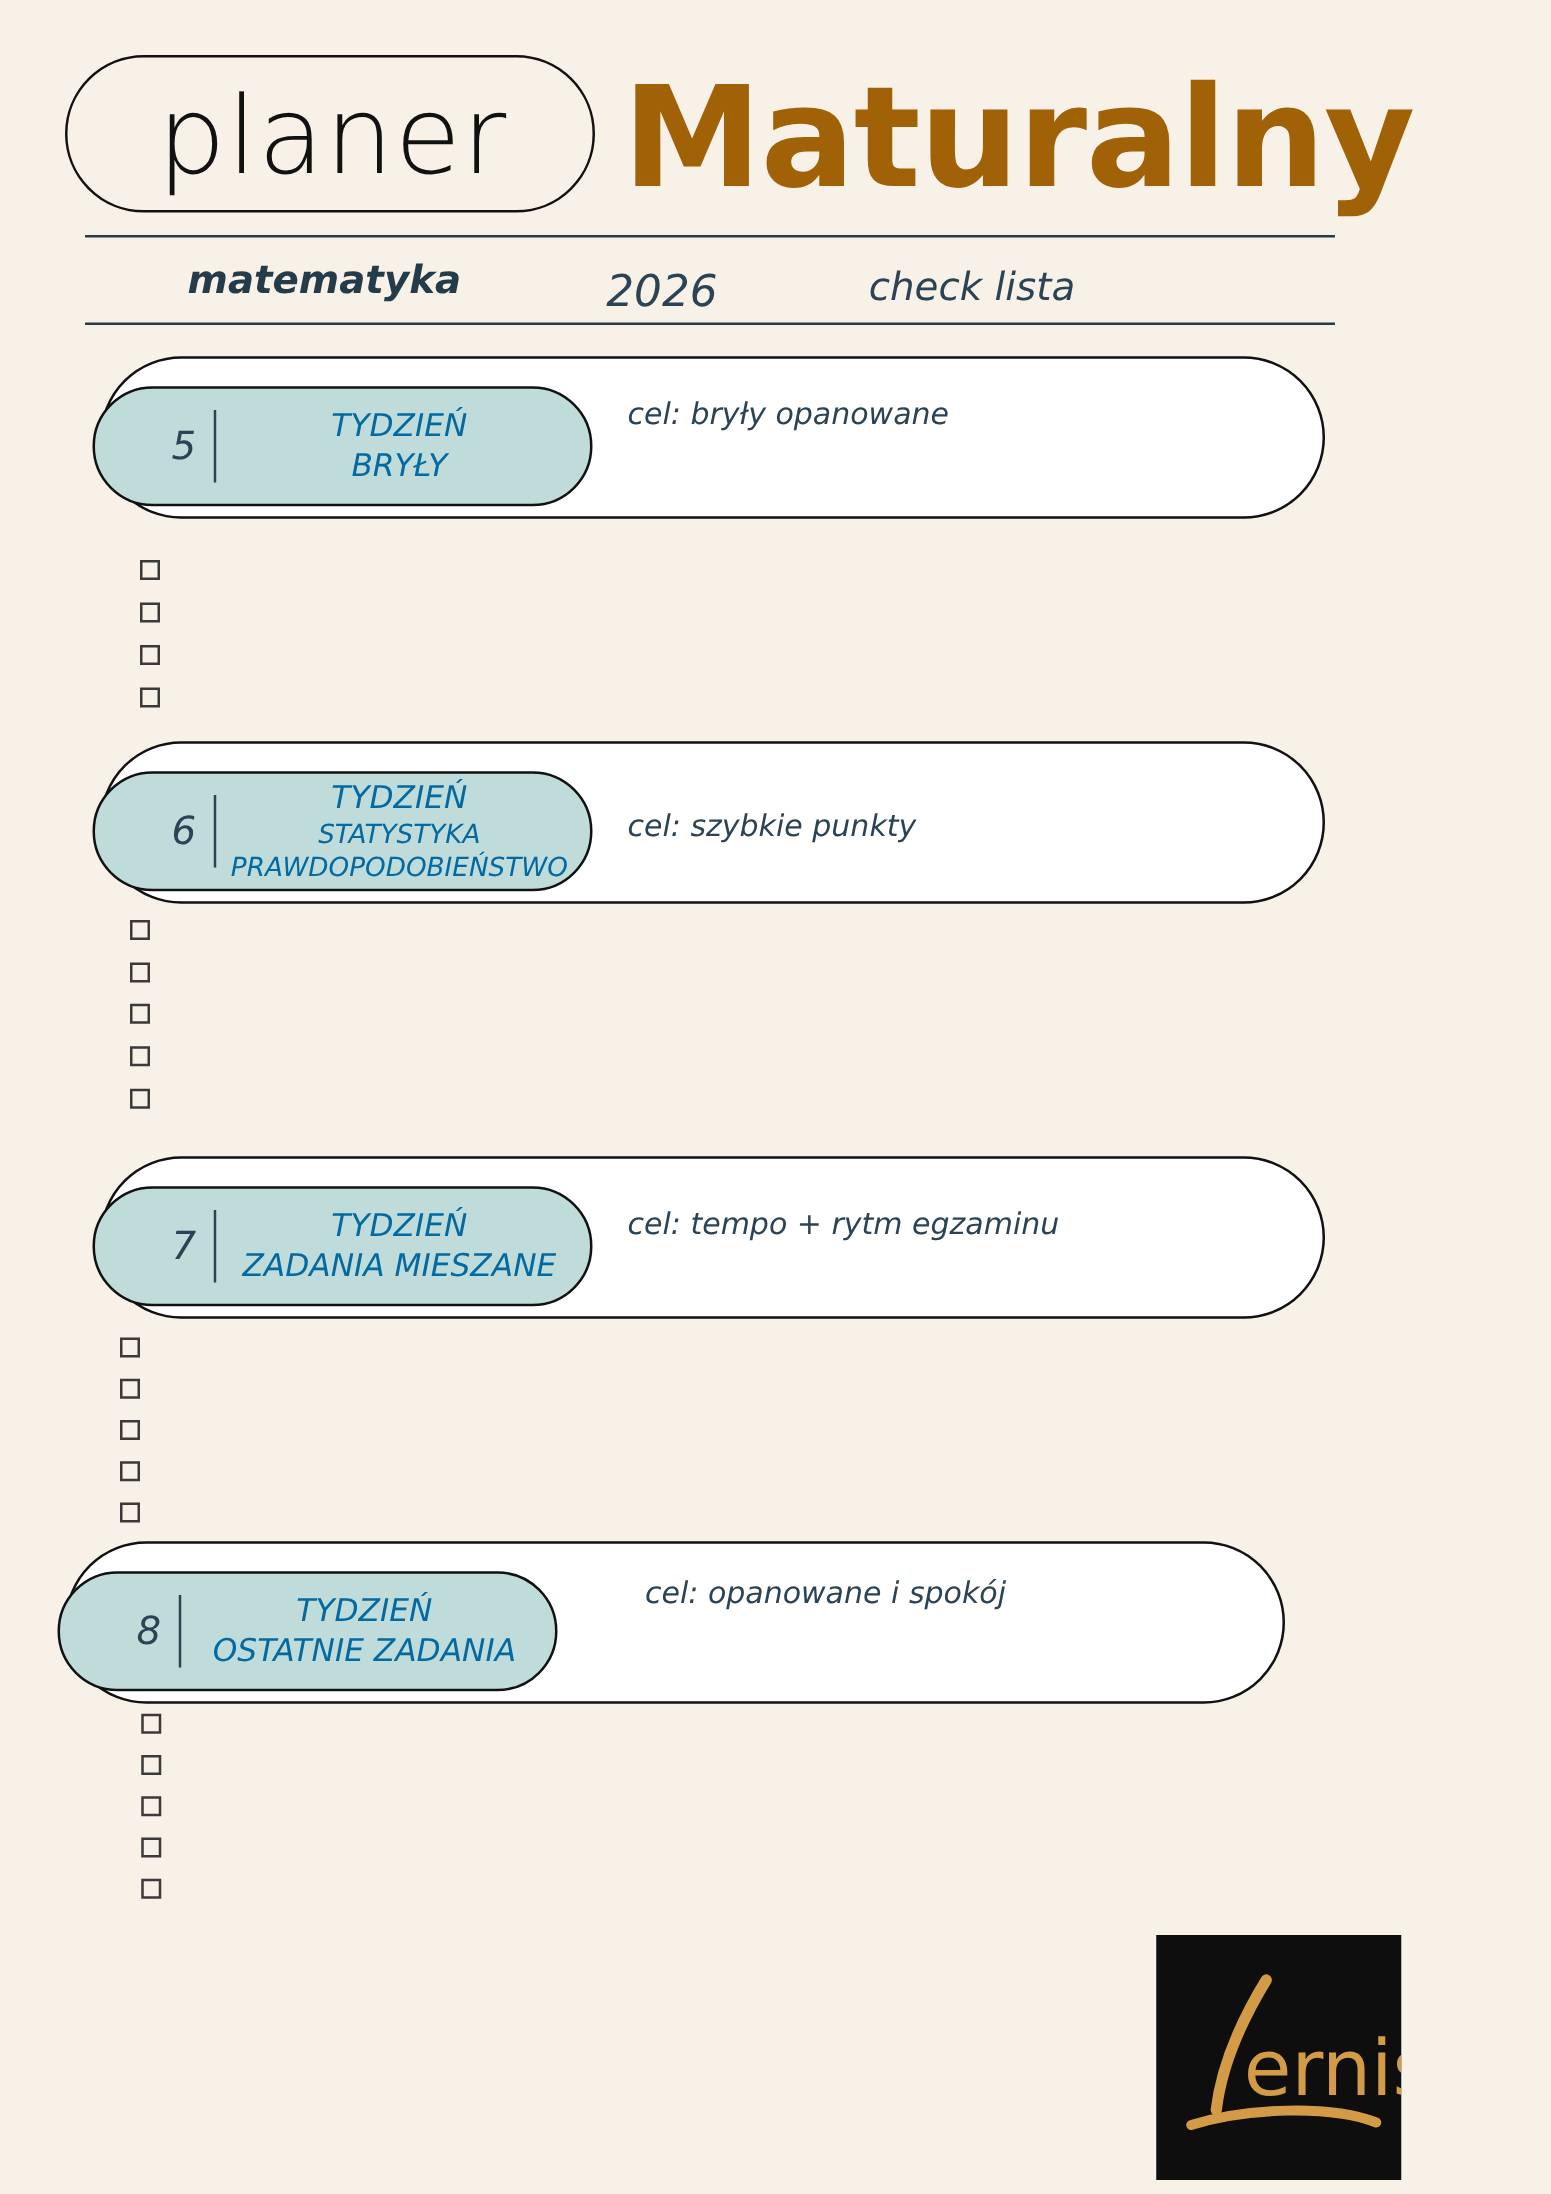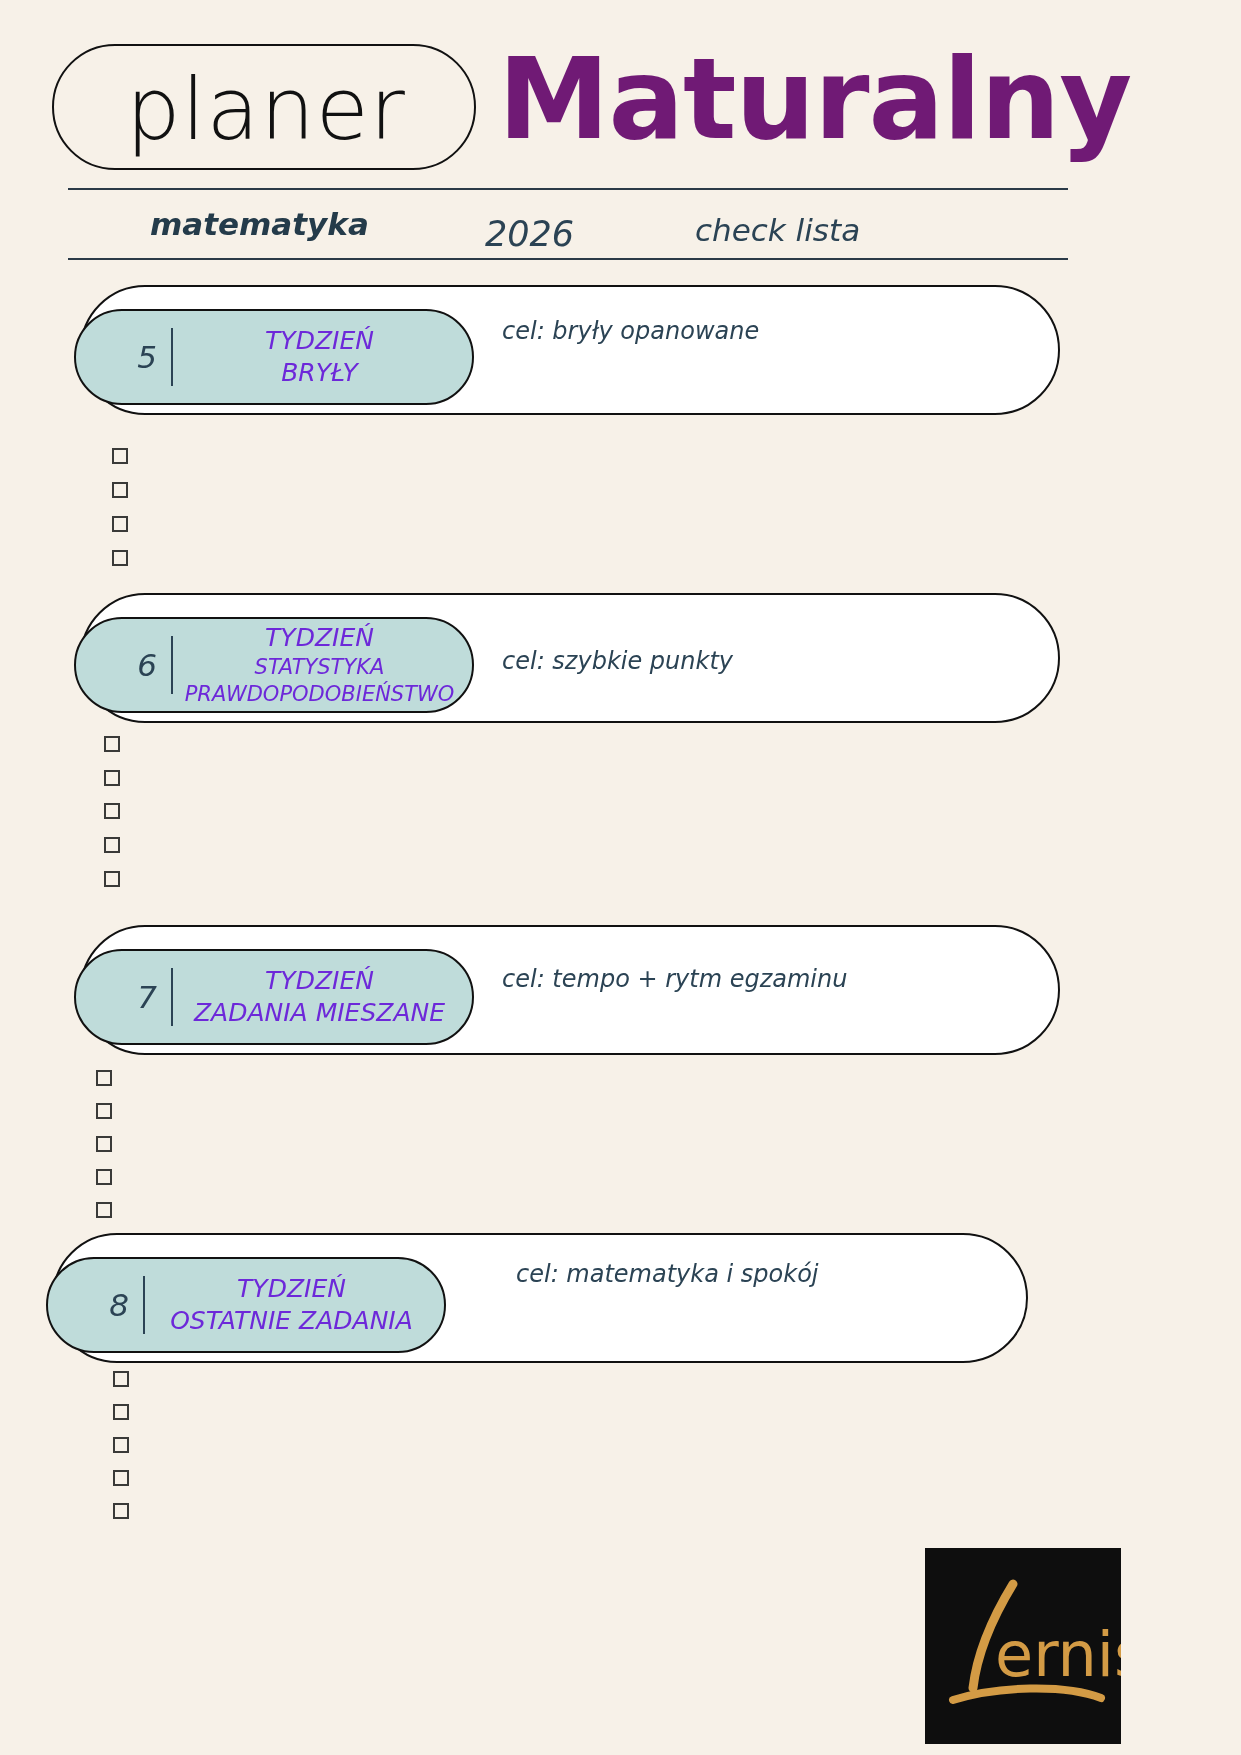--- a/index.html
+++ b/index.html
@@ -45,24 +45,24 @@
     font-size: 86px;
     font-weight: 300;
     letter-spacing: 1px;
     color: #111111;
     font-family: "DejaVu Sans", sans-serif;
     line-height: 1;
   }
   .maturalny-word {
     position: absolute;
     left: 498px;
-    top: 32px;
+    top: 44px;
     font-size: 112px;
     font-weight: 700;
-    color: #701a75;
+    color: #a16207;
     letter-spacing: -1px;
     font-family: "DejaVu Sans", sans-serif;
     line-height: 1.2;
   }
 
   .rule {
     position: absolute;
     left: 68px;
     width: 1000px;
     height: 0;
@@ -151,21 +151,21 @@
   .week-divider {
     width: 2px;
     height: 58px;
     background: #2b4354;
     flex: none;
   }
   .week-labels {
     flex: 1;
     text-align: center;
     padding: 0 10px 0 4px;
-    color: #6d28d9;
+    color: #0369a1;
     font-style: italic;
     font-family: "DejaVu Sans", sans-serif;
     line-height: 1.28;
   }
   .week-labels .l1 { font-size: 25px; display: block; }
   .week-labels .l2 { font-size: 25px; display: block; }
   .week-labels .l3 { font-size: 25px; display: block; }
   .week-labels.three .l1 { font-size: 25px; }
   .week-labels.three .l2 { font-size: 21px; }
   .week-labels.three .l3 { font-size: 21px; }
@@ -290,21 +290,21 @@
 <div class="week-block" style="top:1233px;">
   <div class="week-card" style="left:52px; top:0; width:976px;">
     <div class="week-pill">
       <div class="week-num">8</div>
       <div class="week-divider"></div>
       <div class="week-labels">
         <span class="l1">TYDZIEŃ</span>
         <span class="l2">OSTATNIE ZADANIA</span>
       </div>
     </div>
-    <div class="week-goal" style="left:462px; top:25px;">cel: matematyka i spokój</div>
+    <div class="week-goal" style="left:462px; top:25px;">cel: opanowane i spokój</div>
   </div>
   <div class="checklist" style="left:113px; top:138px;">
     <span class="check-item" style="position:absolute; top:0;"></span>
     <span class="check-item" style="position:absolute; top:33px;"></span>
     <span class="check-item" style="position:absolute; top:66px;"></span>
     <span class="check-item" style="position:absolute; top:99px;"></span>
     <span class="check-item" style="position:absolute; top:132px;"></span>
   </div>
 </div>
 

